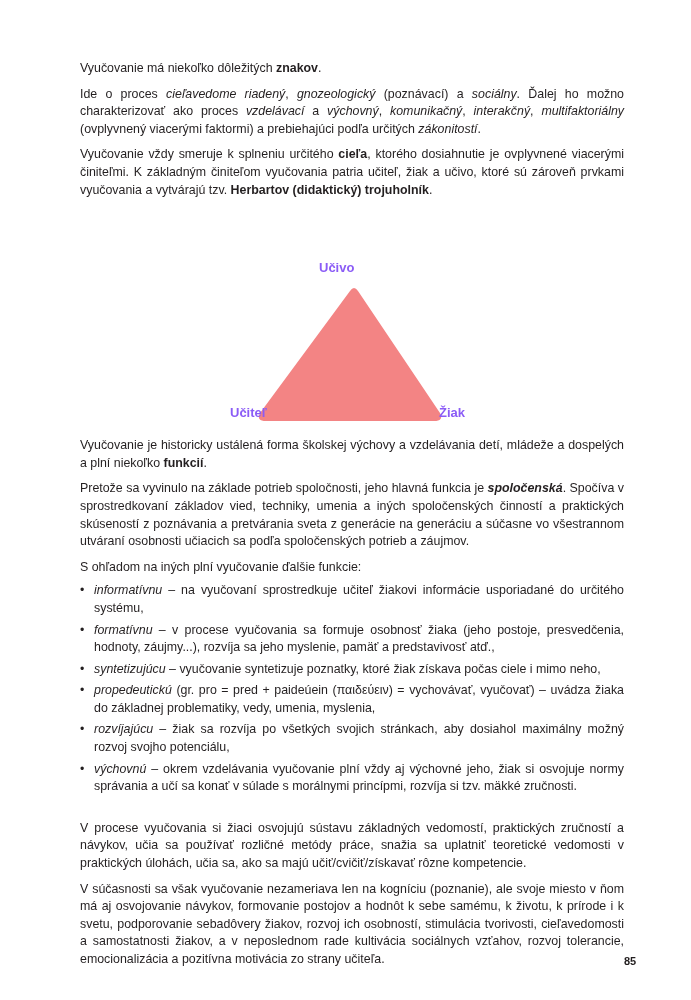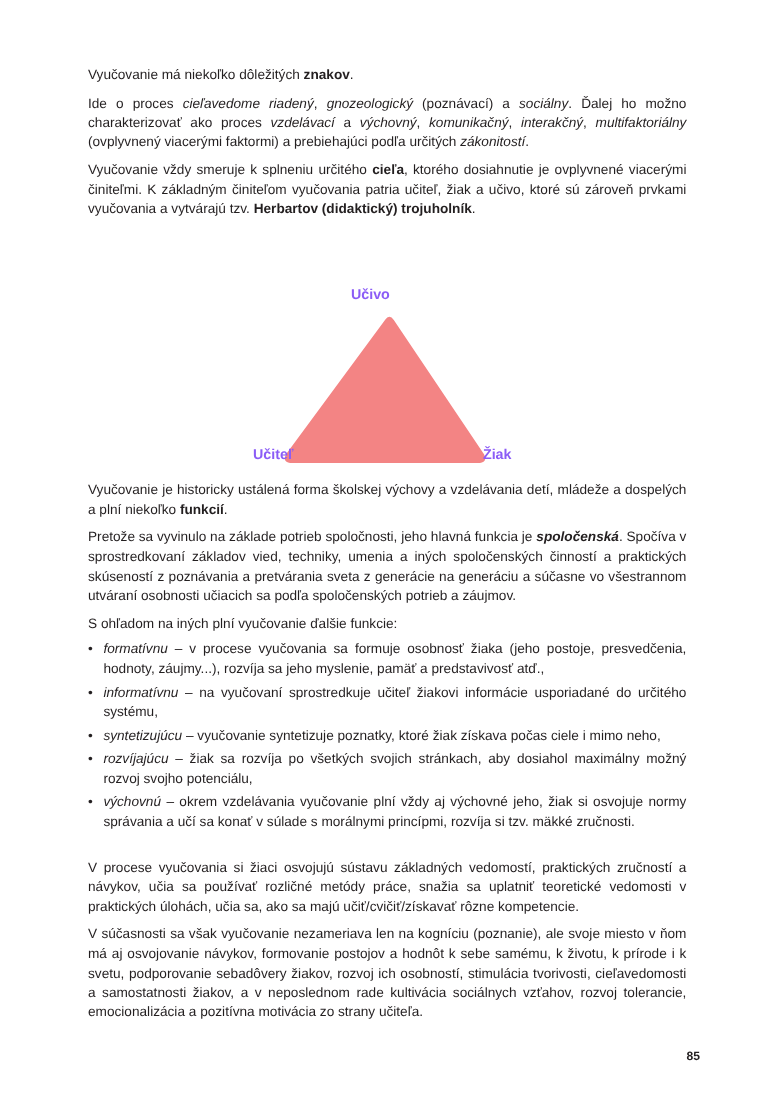--- a/index.html
+++ b/index.html
@@ -35,23 +35,24 @@
     <span class="tri-label" style="left:359px; top:197px;">Žiak</span>
   </div>
 
   <p><span>Vyučovanie je historicky ustálená forma školskej výchovy a vzdelávania detí, mládeže a dospelých a plní niekoľko </span><b>funkcií</b><span>.</span></p>
 
   <p><span>Pretože sa vyvinulo na základe potrieb spoločnosti, jeho hlavná funkcia je </span><b><i>spoločenská</i></b><span>. Spočíva v sprostredkovaní základov vied, techniky, umenia a iných spoločenských činností a praktických skúseností z poznávania a pretvárania sveta z generácie na generáciu a súčasne vo všestrannom utváraní osobnosti učiacich sa podľa spoločenských potrieb a záujmov.</span></p>
 
   <p style="margin-bottom:6px;">S ohľadom na iných plní vyučovanie ďalšie funkcie:</p>
 
   <ul>
+    <li><i>informatívnu</i><span> – na vyučovaní sprostredkuje učiteľ žiakovi informácie usporiadané do určitého systému,</span></li>
     <li><i>formatívnu</i><span> – v procese vyučovania sa formuje osobnosť žiaka (jeho postoje, presvedčenia, hodnoty, záujmy...), rozvíja sa jeho myslenie, pamäť a predstavivosť atď.,</span></li>
-    <li><i>informatívnu</i><span> – na vyučovaní sprostredkuje učiteľ žiakovi informácie usporiadané do určitého systému,</span></li>
     <li><i>syntetizujúcu</i><span> – vyučovanie syntetizuje poznatky, ktoré žiak získava počas ciele i mimo neho,</span></li>
+    <li><i>propedeutickú</i><span> (gr. pro = pred + paideúein (παιδεύειν) = vychovávať, vyučovať) – uvádza žiaka do základnej problematiky, vedy, umenia, myslenia,</span></li>
     <li><i>rozvíjajúcu</i><span> – žiak sa rozvíja po všetkých svojich stránkach, aby dosiahol maximálny možný rozvoj svojho potenciálu,</span></li>
     <li><i>výchovnú</i><span> – okrem vzdelávania vyučovanie plní vždy aj výchovné jeho, žiak si osvojuje normy správania a učí sa konať v súlade s morálnymi princípmi, rozvíja si tzv. mäkké zručnosti.</span></li>
   </ul>
 
   <p style="margin-top:24px;">V procese vyučovania si žiaci osvojujú sústavu základných vedomostí, praktických zručností a návykov, učia sa používať rozličné metódy práce, snažia sa uplatniť teoretické vedomosti v praktických úlohách, učia sa, ako sa majú učiť/cvičiť/získavať rôzne kompetencie.</p>
   <p>V súčasnosti sa však vyučovanie nezameriava len na kogníciu (poznanie), ale svoje miesto v ňom má aj osvojovanie návykov, formovanie postojov a hodnôt k sebe samému, k životu, k prírode i k svetu, podporovanie sebadôvery žiakov, rozvoj ich osobností, stimulácia tvorivosti, cieľavedomosti a samostatnosti žiakov, a v neposlednom rade kultivácia sociálnych vzťahov, rozvoj tolerancie, emocionalizácia a pozitívna motivácia zo strany učiteľa.</p>
 </div>
 
 <div class="page-num">85</div>
 

